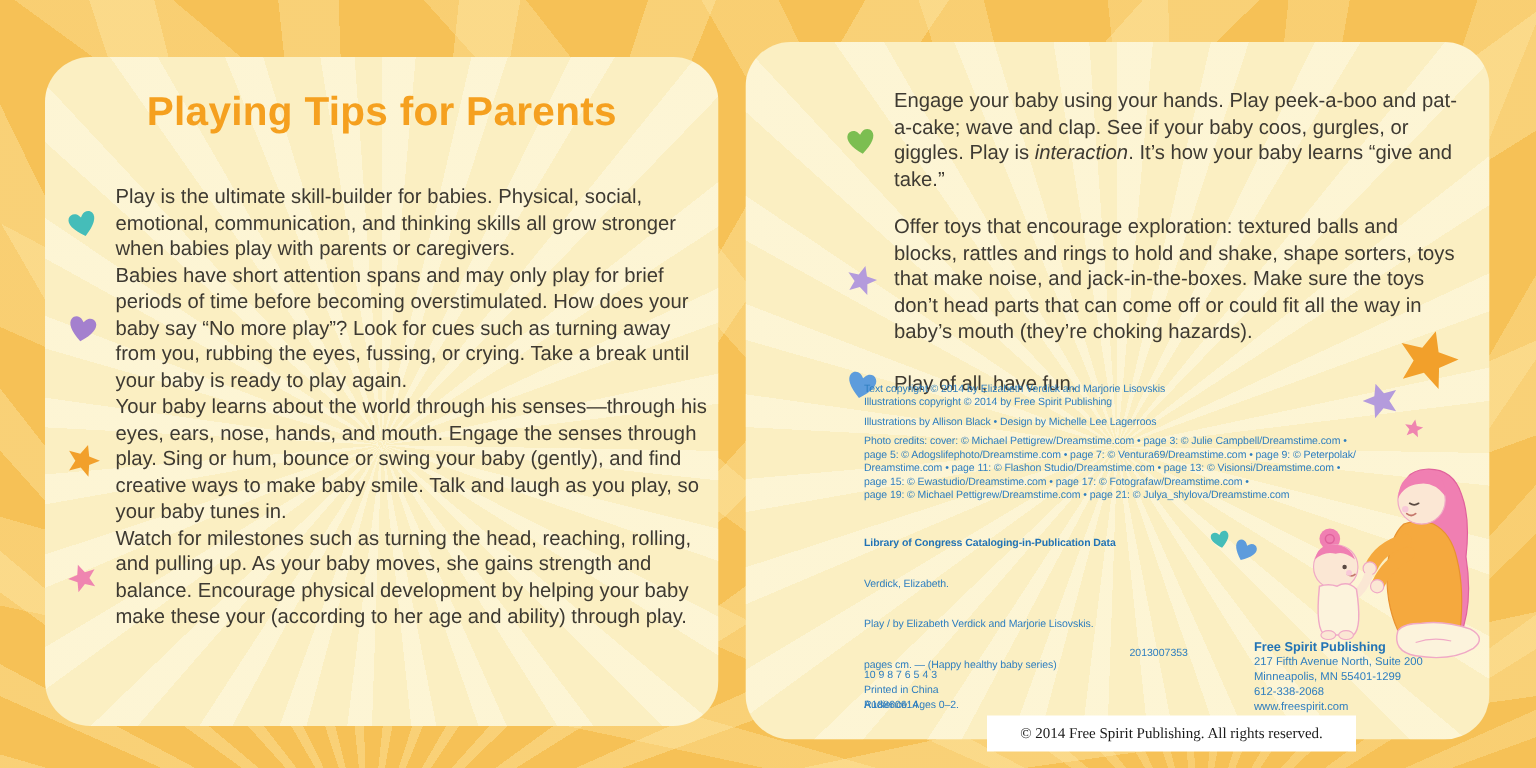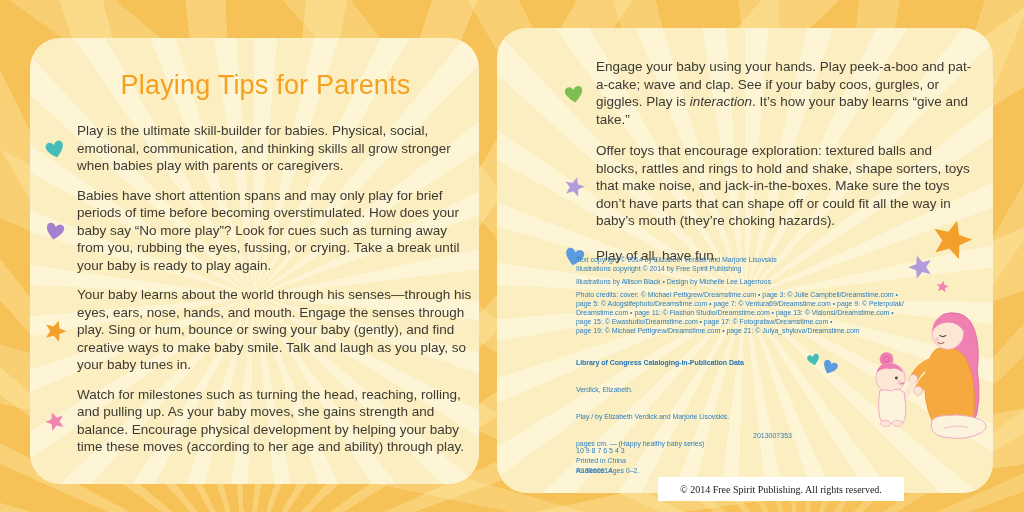--- a/index.html
+++ b/index.html
@@ -13,25 +13,25 @@
   }
   .panel{
     position:absolute;background-color:#FBEFC2;border-radius:30px;
     background-image:repeating-conic-gradient(from 0deg at 50% 58%, rgba(255,252,235,.45) 0deg 5deg, rgba(255,252,235,0) 5deg 13deg);
     overflow:hidden;
   }
   .left-panel{left:30px;top:38px;width:449px;height:446px;}
   .right-panel{left:497px;top:28px;width:496px;height:465px;}
 
   .title{
-    margin:11px;position:absolute;left:0;top:20px;width:100%;
-    text-align:center;color:#F5A01F;font-weight:400;font-size:27px;line-height:33px;letter-spacing:.2px;
+    margin:0;position:absolute;left:0;top:20px;width:100%;
+    text-align:center;color:#F5A01F;font-weight:700;font-size:27px;line-height:33px;letter-spacing:.2px;
   }
   .tips{position:absolute;display:flex;flex-direction:column;}
-  .tips-left{left:12px;top:84px;width:430px;gap:12px;}
+  .tips-left{left:12px;top:84px;width:430px;}
   .tips-right{left:64px;top:30px;width:412px;gap:14px;}
   .tip{display:flex;align-items:center;gap:9px;}
   .tip-icon{flex:0 0 26px;display:flex;justify-content:center;margin-top:1px;}
   .tip-text{margin:0;font-size:13.5px;line-height:17.5px;color:#3E3A32;width:402px;}
   .tips-right .tip-text{width:382px;}
   .tip-text em{font-style:italic;}
 
   .colophon{
     position:absolute;left:79px;top:227px;width:340px;
     color:#2E7EBF;font-size:7px;line-height:9px;letter-spacing:-.05px;
@@ -88,21 +88,21 @@
             </svg>
         </span>
         <p class="tip-text">Your baby learns about the world through his senses—through his eyes, ears, nose, hands, and mouth. Engage the senses through play. Sing or hum, bounce or swing your baby (gently), and find creative ways to make baby smile. Talk and laugh as you play, so your baby tunes in.</p>
       </div>
       <div class="tip">
         <span class="tip-icon">
           <svg width="20" height="20" viewBox="0 0 20 20" style="transform:rotate(-20deg)">
               <path d="M10 1 12.7 7.2 19.4 7.6 14.2 11.9 15.9 18.4 10 14.7 4.1 18.4 5.8 11.9.6 7.6 7.3 7.2Z" fill="#EF85B0"></path>
             </svg>
         </span>
-        <p class="tip-text">Watch for milestones such as turning the head, reaching, rolling, and pulling up. As your baby moves, she gains strength and balance. Encourage physical development by helping your baby time these moves (according to her age and ability) through play.</p>
+        <p class="tip-text">Watch for milestones such as turning the head, reaching, rolling, and pulling up. As your baby moves, she gains strength and balance. Encourage physical development by helping your baby make these your (according to her age and ability) through play.</p>
       </div>
     </div>
   </div>
 
   <div class="panel right-panel">
 
     <div class="tips tips-right">
       <div class="tip">
         <span class="tip-icon">
           <svg width="22" height="22" viewBox="0 0 20 20" style="transform:rotate(-8deg)">
@@ -110,21 +110,21 @@
             </svg>
         </span>
         <p class="tip-text"><span>Engage your baby using your hands. Play peek-a-boo and pat-a-cake; wave and clap. See if your baby coos, gurgles, or giggles. Play is </span><em>interaction</em><span>. It’s how your baby learns “give and take.”</span></p>
       </div>
       <div class="tip">
         <span class="tip-icon">
           <svg width="21" height="21" viewBox="0 0 20 20" style="transform:rotate(15deg)">
               <path d="M10 1 12.7 7.2 19.4 7.6 14.2 11.9 15.9 18.4 10 14.7 4.1 18.4 5.8 11.9.6 7.6 7.3 7.2Z" fill="#B49BDC"></path>
             </svg>
         </span>
-        <p class="tip-text">Offer toys that encourage exploration: textured balls and blocks, rattles and rings to hold and shake, shape sorters, toys that make noise, and jack-in-the-boxes. Make sure the toys don’t have parts that can shape off or could fit all the way in baby’s mouth (they’re choking hazards).</p>
+        <p class="tip-text">Offer toys that encourage exploration: textured balls and blocks, rattles and rings to hold and shake, shape sorters, toys that make noise, and jack-in-the-boxes. Make sure the toys don’t head parts that can come off or could fit all the way in baby’s mouth (they’re choking hazards).</p>
       </div>
       <div class="tip">
         <span class="tip-icon">
           <svg width="23" height="23" viewBox="0 0 20 20" style="transform:rotate(12deg)">
               <path d="M10 17.8C3.4 12.6.9 8.2 2.6 5.1 3.9 2.8 7.2 2.7 9 4.9L10 6.2 11 4.9C12.8 2.7 16.1 2.8 17.4 5.1 19.1 8.2 16.6 12.6 10 17.8Z" fill="#5D9CDC"></path>
             </svg>
         </span>
         <p class="tip-text">Play of all, have fun.</p>
       </div>
     </div>
@@ -154,20 +154,27 @@
     </div>
 
     <div class="loc-number">2013007353</div>
 
     <div class="printing">
       <div>10 9 8 7 6 5 4 3</div>
       <div>Printed in China</div>
       <div>R18860614</div>
     </div>
 
+    <div class="publisher">
+      <div class="pub-name">Free Spirit Publishing</div>
+      <div>217 Fifth Avenue North, Suite 200</div>
+      <div>Minneapolis, MN 55401-1299</div>
+      <div>612-338-2068</div>
+      <div>www.freespirit.com</div>
+    </div>
 
     <span class="deco" style="left:434px;top:190px">
       <svg width="42" height="42" viewBox="0 0 20 20" style="transform:rotate(16deg)">
           <path d="M10 1 12.7 7.2 19.4 7.6 14.2 11.9 15.9 18.4 10 14.7 4.1 18.4 5.8 11.9.6 7.6 7.3 7.2Z" fill="#F2A02B"></path>
         </svg>
     </span>
     <span class="deco" style="left:411px;top:226px">
       <svg width="25" height="25" viewBox="0 0 20 20" style="transform:rotate(-18deg)">
           <path d="M10 1 12.7 7.2 19.4 7.6 14.2 11.9 15.9 18.4 10 14.7 4.1 18.4 5.8 11.9.6 7.6 7.3 7.2Z" fill="#B49BDC"></path>
         </svg>

